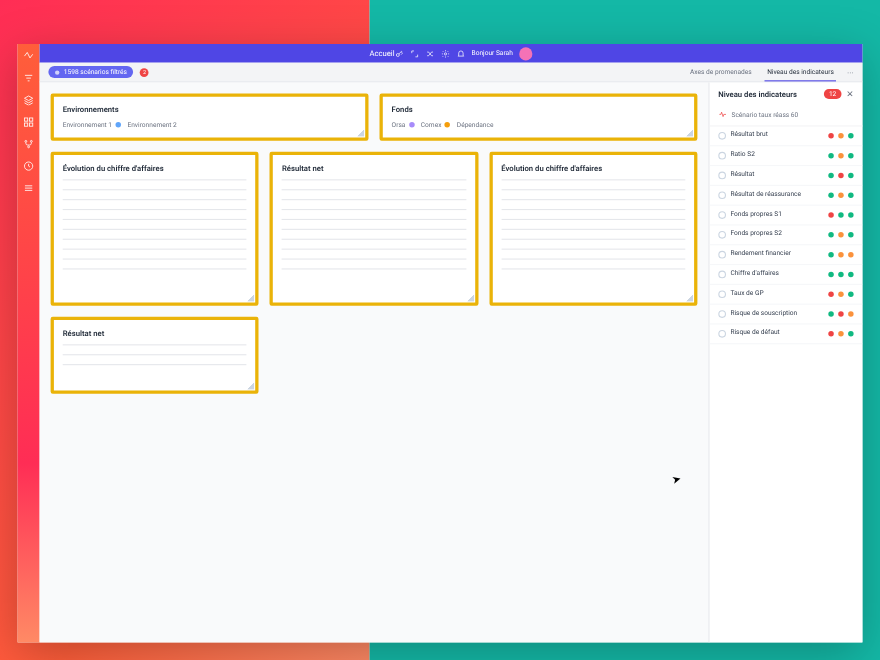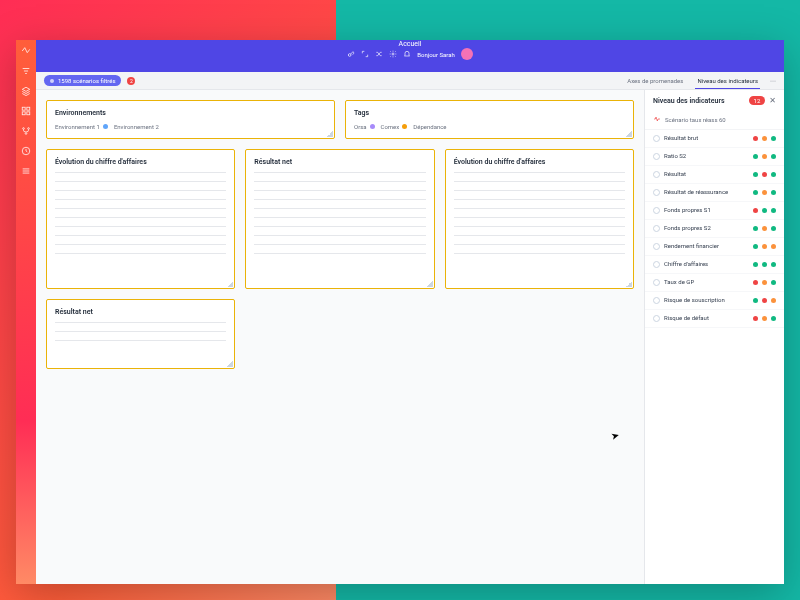--- a/index.html
+++ b/index.html
@@ -5,37 +5,37 @@
   * { box-sizing: border-box; margin: 0; padding: 0; font-family: -apple-system, BlinkMacSystemFont, "Segoe UI", Roboto, sans-serif; }
   body { width: 800px; height: 600px; overflow: hidden; position: relative; }
   .bg { position: absolute; inset: 0; display: flex; }
   .bg-left { flex: 0 0 42%; background: linear-gradient(135deg, #ff2d55 0%, #ff5e3a 70%, #ff8a65 100%); }
   .bg-right { flex: 1; background: #14b8a6; }
   .app { position: absolute; left: 16px; right: 16px; top: 40px; bottom: 16px; background: #fff; box-shadow: 0 10px 40px rgba(0,0,0,.25); display: flex; font-size: 7px; color: #1f2937; }
   .rail { width: 20px; background: linear-gradient(180deg,#ff5e3a,#ff2d55 70%,#ff8a65); display:flex; flex-direction:column; align-items:center; padding-top:6px; gap:10px; }
   .rail-icon { width:10px; height:10px; color:#fff; opacity:.9; }
   .rail-icon svg { width:100%; height:100%; display:block; }
   .main { flex:1; display:flex; flex-direction:column; min-width:0; }
-  .topbar { height:32px; background:#4f46e5; color:#fff; display:flex; align-items:center; padding:0 8px; justify-content:flex-start;flex-direction:column; }
+  .topbar { height:17px; background:#4f46e5; color:#fff; display:flex; align-items:center; padding:0 8px; justify-content:center; }
   .topbar-left { font-size:7px; }
   .topbar-right { display:flex; align-items:center; gap:6px; }
   .topbar-icon { width:8px; height:8px; display:inline-block; color:#fff; }
   .topbar-icon svg{width:100%;height:100%;}
   .avatar { width:12px; height:12px; border-radius:50%; background:#f472b6; }
   .subbar { height:18px; background:#f3f4f6; display:flex; align-items:center; padding:0 8px; gap:6px; border-bottom:1px solid #e5e7eb; flex:0 0 auto; }
   .pill { display:inline-flex; align-items:center; gap:4px; background:#6366f1; color:#fff; border-radius:8px; padding:2px 6px; font-size:6px; }
   .pill-dot { width:4px;height:4px;border-radius:50%;background:#fff;opacity:.7; }
   .notif-dot { width:8px;height:8px;border-radius:50%;background:#ef4444;color:#fff;font-size:5px;display:flex;align-items:center;justify-content:center; }
   .subbar-right { margin-left:auto; display:flex; gap:10px; font-size:6px; color:#6b7280; position:relative; }
   .subtab { padding:4px 2px; border-bottom:1.5px solid transparent; }
   .subtab.active { color:#1f2937; border-bottom-color:#4f46e5; }
   .content-row { flex:1; display:flex; min-height:0; }
   .scroll { flex:1; overflow:hidden; padding:10px; background:#f9fafb; }
   .card-row { display:flex; gap:10px; margin-bottom:10px; }
-  .card { background:#fff; border:1px solid #eab308; border-radius:2px; padding:8px; position:relative; flex:1; }
+  .card { background:#fff; border:3px solid #eab308; border-radius:2px; padding:8px; position:relative; flex:1; }
   .card-resize { position:absolute; right:1px; bottom:1px; width:6px; height:6px; background:linear-gradient(135deg,transparent 50%,#cbd5e1 50%); }
   .card-title { font-size:7px; font-weight:600; margin-bottom:6px; }
   .chip-row { display:flex; gap:6px; flex-wrap:wrap; font-size:6px; color:#6b7280; }
   .chip { display:inline-flex; align-items:center; gap:3px; }
   .chip-dot { width:5px;height:5px;border-radius:50%;background:#60a5fa; }
   .chip-dot.teal{background:#14b8a6;} .chip-dot.purple{background:#a78bfa;} .chip-dot.amber{background:#f59e0b;}
   .lines { display:flex; flex-direction:column; gap:8px; margin-top:6px; }
   .line { height:1px; background:#e5e7eb; }
   .tall { min-height:140px; }
   .short{ min-height:70px; }
@@ -163,21 +163,21 @@
                   <span>Environnement 1</span>
                   <span class="chip-dot"></span>
                 </span>
               <span class="chip">
                   <span>Environnement 2</span>
                 </span>
             </div>
             <span class="card-resize"></span>
           </div>
           <div class="card">
-            <div class="card-title">Tags</div>
+            <div class="card-title">Fonds</div>
             <div class="chip-row">
               <span class="chip">
                   <span>Orsa</span>
                   <span class="chip-dot purple"></span>
                 </span>
               <span class="chip">
                   <span>Comex</span>
                   <span class="chip-dot amber"></span>
                 </span>
               <span class="chip">

